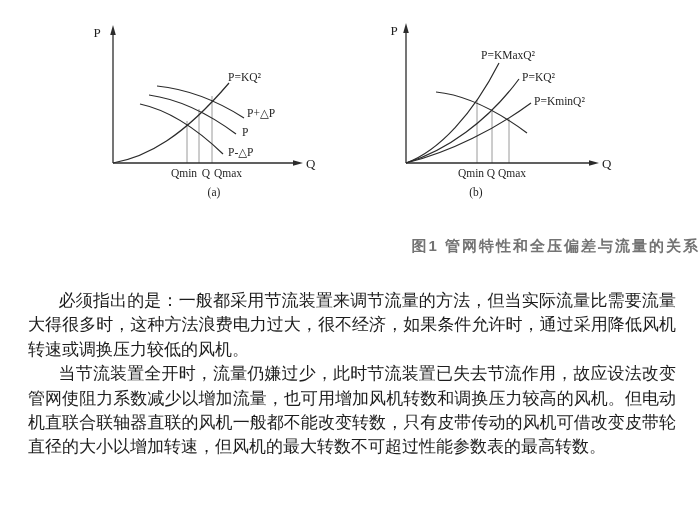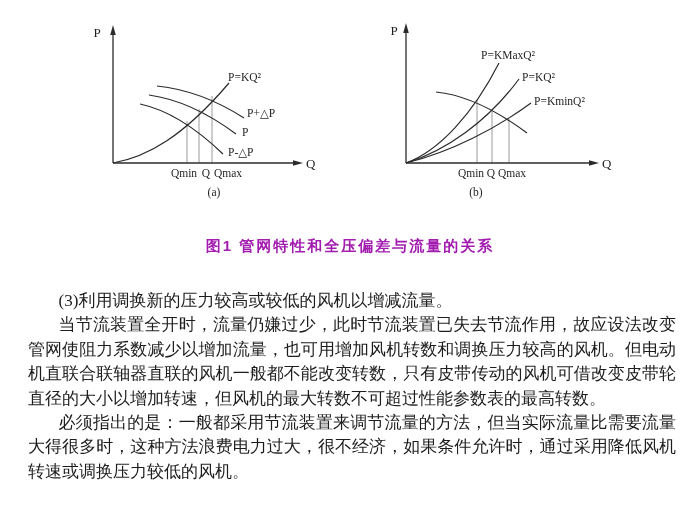--- a/index.html
+++ b/index.html
@@ -24,26 +24,26 @@
   .curve { stroke: #2b2b2b; stroke-width: 1.2; fill: none; }
   .guide { stroke: #8f8f8f; stroke-width: 0.9; fill: none; }
   .axlbl { font-family: "Liberation Serif", "DejaVu Serif", serif; font-size: 13px; fill: #1f1f1f; }
   .clbl  { font-family: "Liberation Serif", "DejaVu Serif", serif; font-size: 11.5px; fill: #1f1f1f; }
   .tick  { font-family: "Liberation Serif", "DejaVu Serif", serif; font-size: 11.5px; fill: #1f1f1f; }
   
   .caption {
     position: absolute;
     top: 237px; left: 0;
     width: 700px;
-    text-align: center;
+    text-align: right;
     font-family: "Liberation Sans", "DejaVu Sans", sans-serif;
     font-weight: 700;
     font-size: 15px;
     letter-spacing: 2px;
-    color: #a21caf;
+    color: #737373;
   }
   
   .body-text {
     position: absolute;
     top: 289px; left: 28px;
     width: 648px;
     font-size: 17px;
     line-height: 24.4px;
     text-align: justify;
     text-justify: inter-ideograph;
@@ -112,18 +112,17 @@
       <text class="tick" x="471" y="177" text-anchor="middle">Qmin</text>
       <text class="tick" x="491" y="177" text-anchor="middle">Q</text>
       <text class="tick" x="512" y="177" text-anchor="middle">Qmax</text>
       <text class="tick" x="476" y="196" text-anchor="middle">(b)</text>
     </g>
   </svg>
 
   <div class="caption">图1 管网特性和全压偏差与流量的关系</div>
 
   <div class="body-text">
-    <p>(3)利用调换新的压力较高或较低的风机以增减流量。</p>
+    <p>必须指出的是：一般都采用节流装置来调节流量的方法，但当实际流量比需要流量大得很多时，这种方法浪费电力过大，很不经济，如果条件允许时，通过采用降低风机转速或调换压力较低的风机。</p>
     <p>当节流装置全开时，流量仍嫌过少，此时节流装置已失去节流作用，故应设法改变管网使阻力系数减少以增加流量，也可用增加风机转数和调换压力较高的风机。但电动机直联合联轴器直联的风机一般都不能改变转数，只有皮带传动的风机可借改变皮带轮直径的大小以增加转速，但风机的最大转数不可超过性能参数表的最高转数。</p>
-    <p>必须指出的是：一般都采用节流装置来调节流量的方法，但当实际流量比需要流量大得很多时，这种方法浪费电力过大，很不经济，如果条件允许时，通过采用降低风机转速或调换压力较低的风机。</p>
   </div>
 
 </div>
 
 </body></html>

